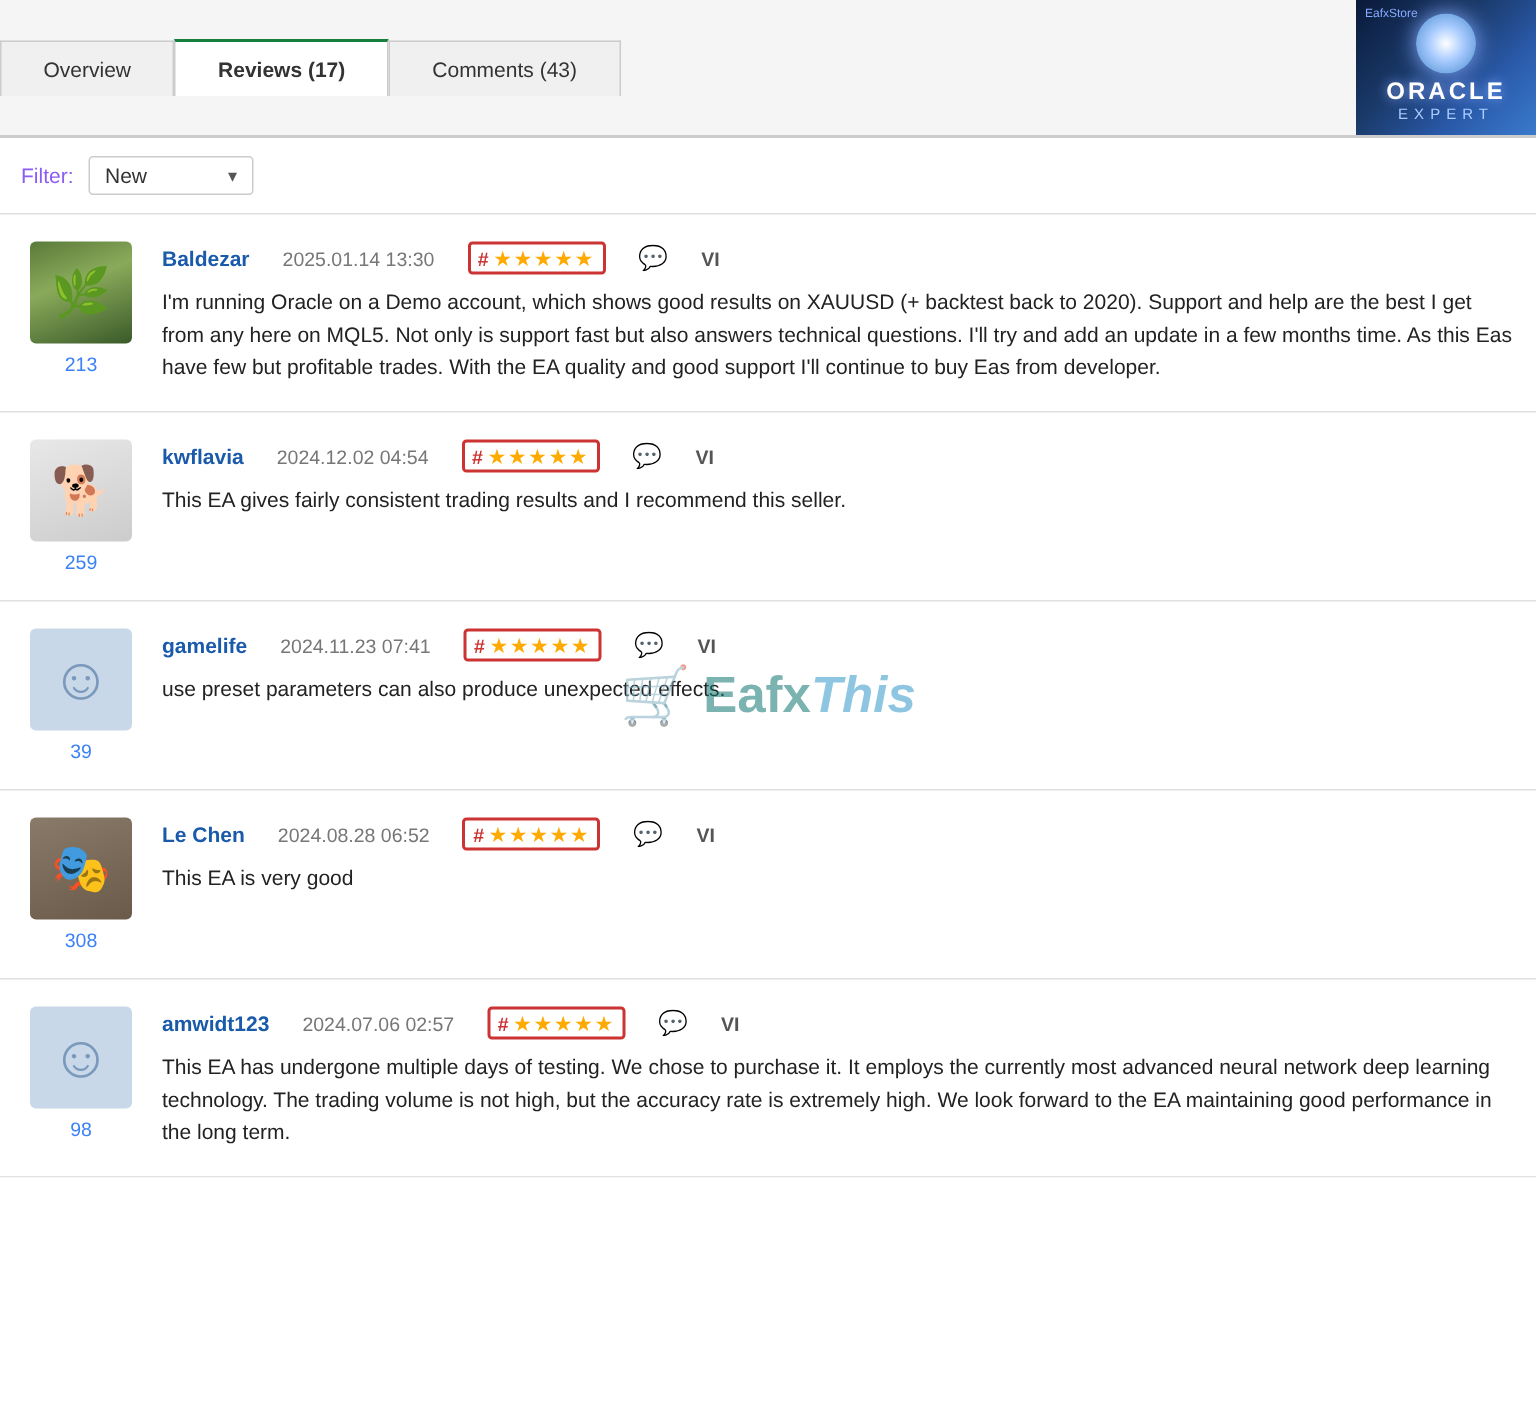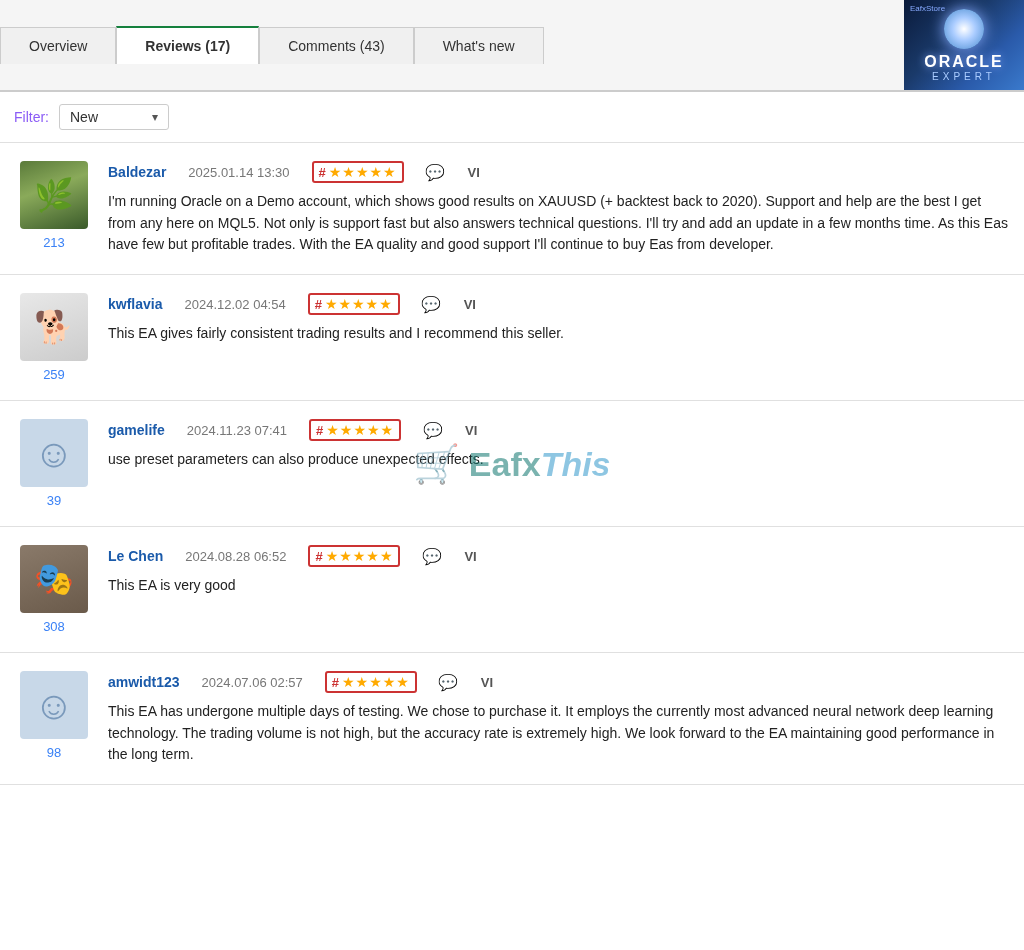--- a/index.html
+++ b/index.html
@@ -264,21 +264,20 @@
       font-size: 32px;
     }
   </style>
 </head>
 <body>
 
 <div class="tab-bar">
   <div class="tab">Overview</div>
   <div class="tab active">Reviews (17)</div>
   <div class="tab">Comments (43)</div>
-  <div class="tab">What's new</div>
   <div class="tab-logo">
     <span class="tab-logo-brand">EafxStore</span>
     <div class="tab-logo-circle"></div>
     <div class="tab-logo-text-oracle">ORACLE</div>
     <div class="tab-logo-text-expert">EXPERT</div>
   </div>
 </div>
 
 <div class="filter-bar">
   <span class="filter-label">Filter:</span>

